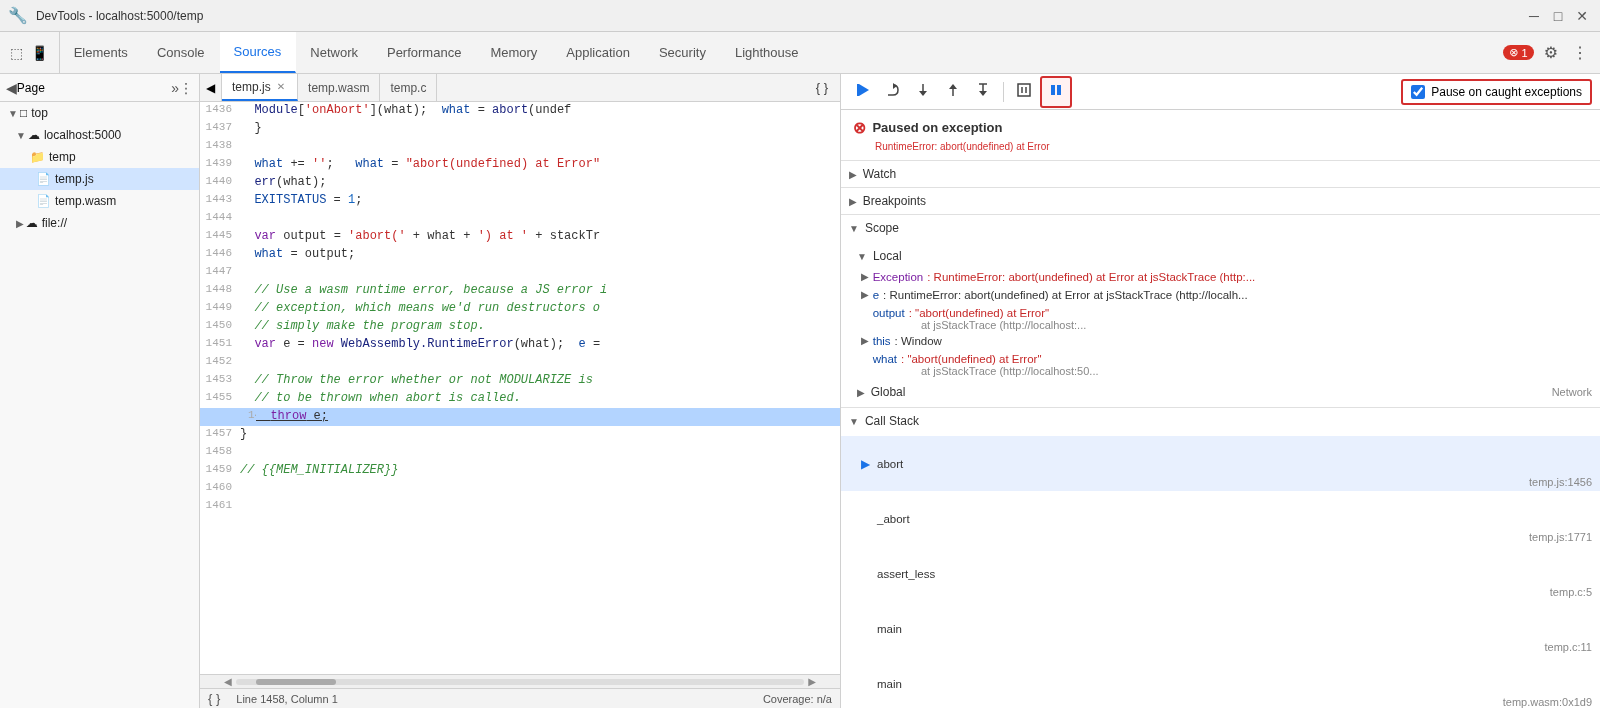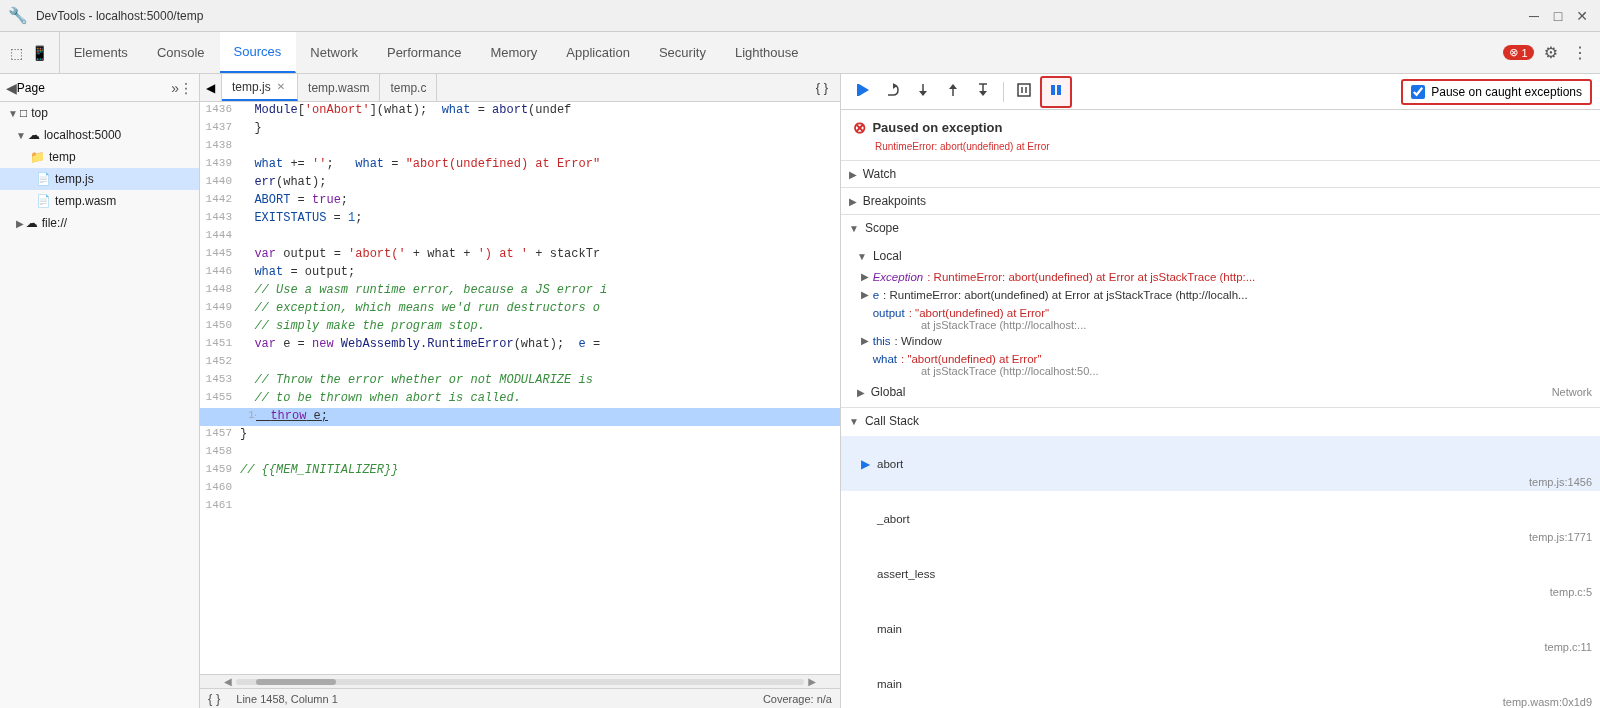--- a/index.html
+++ b/index.html
@@ -91,21 +91,21 @@
 
     
     .sidebar-section { border-bottom: 1px solid #e0e0e0; }
     .sidebar-section-header { display: flex; align-items: center; height: 26px; padding: 0 8px; cursor: pointer; font-size: 12px; font-weight: 500; color: #333; }
     .section-arrow { margin-right: 6px; font-size: 10px; color: #666; }
     .sidebar-section-body { padding: 2px 0; }
 
     
     .scope-item { display: flex; align-items: flex-start; padding: 2px 8px 2px 20px; font-size: 11.5px; min-height: 18px; }
     .scope-key { color: #0d47a1; margin-right: 4px; cursor: pointer; }
-    .scope-key-italic { color: #7b1fa2; font-style: italic; margin-right: 4px; cursor: pointer; }
+    .scope-key-italic { color: #7b1fa2; margin-right: 4px; cursor: pointer; }
     .scope-val { color: #333; flex: 1; overflow: hidden; text-overflow: ellipsis; white-space: nowrap; }
     .scope-val-str { color: #c62828; }
     .scope-arrow { margin-right: 4px; font-size: 10px; color: #666; cursor: pointer; }
 
     
     .callstack-item { display: flex; align-items: center; padding: 3px 8px 3px 20px; font-size: 11.5px; min-height: 20px; cursor: pointer; }
     .callstack-item.active { background: #e8f0fe; }
     .callstack-name { flex: 1; color: #333; }
     .callstack-loc { color: #888; font-size: 11px; white-space: nowrap; margin-top: 37px; }
     .callstack-icon { width: 10px; margin-right: 6px; font-size: 12px; color: #1a73e8; }
@@ -251,38 +251,38 @@
       </div>
       <div class="code-line">
         <span class="line-num">1439</span>
         <span class="line-content">  <span class="kw2">what</span> += <span class="str">''</span>;   <span class="kw2">what</span> = <span class="str">"abort(undefined) at Error"</span></span>
       </div>
       <div class="code-line">
         <span class="line-num">1440</span>
         <span class="line-content">  <span class="fn">err</span>(what);</span>
       </div>
       <div class="code-line">
-        <span class="line-num">1442</span>
-        <span class="line-content">  <span class="kw2">ABORT</span> = <span class="kw">true</span>;</span>
-      </div>
-      <div class="code-line">
         <span class="line-num">1443</span>
         <span class="line-content">  <span class="kw2">EXITSTATUS</span> = <span class="num">1</span>;</span>
       </div>
       <div class="code-line">
         <span class="line-num">1444</span>
         <span class="line-content"></span>
       </div>
       <div class="code-line">
         <span class="line-num">1445</span>
         <span class="line-content">  <span class="kw">var</span> output = <span class="str">'abort('</span> + what + <span class="str">') at '</span> + stackTr</span>
       </div>
       <div class="code-line">
         <span class="line-num">1446</span>
         <span class="line-content">  <span class="kw2">what</span> = output;</span>
+      </div>
+      <div class="code-line">
+        <span class="line-num">1447</span>
+        <span class="line-content"></span>
       </div>
       <div class="code-line">
         <span class="line-num">1448</span>
         <span class="line-content"><span class="comment">  // Use a wasm runtime error, because a JS error i</span></span>
       </div>
       <div class="code-line">
         <span class="line-num">1449</span>
         <span class="line-content"><span class="comment">  // exception, which means we'd run destructors o</span></span>
       </div>
       <div class="code-line">

